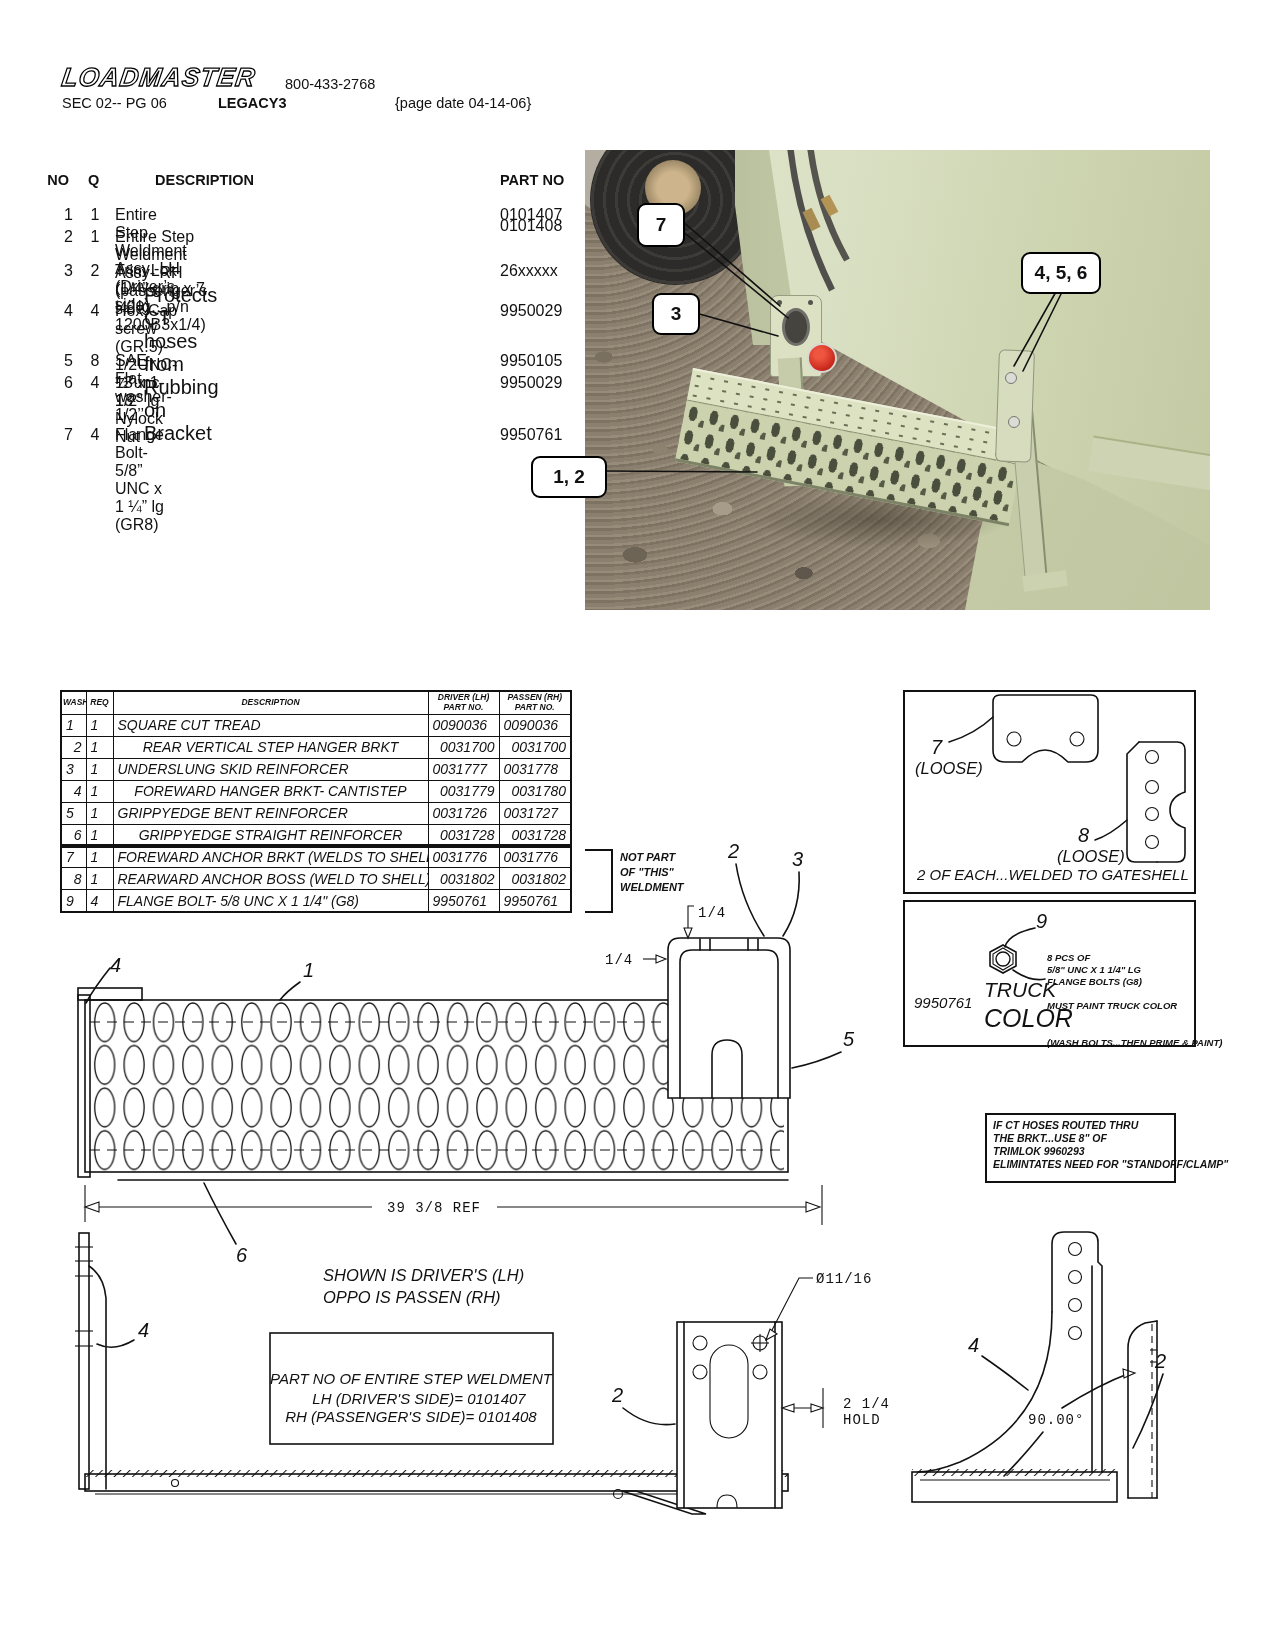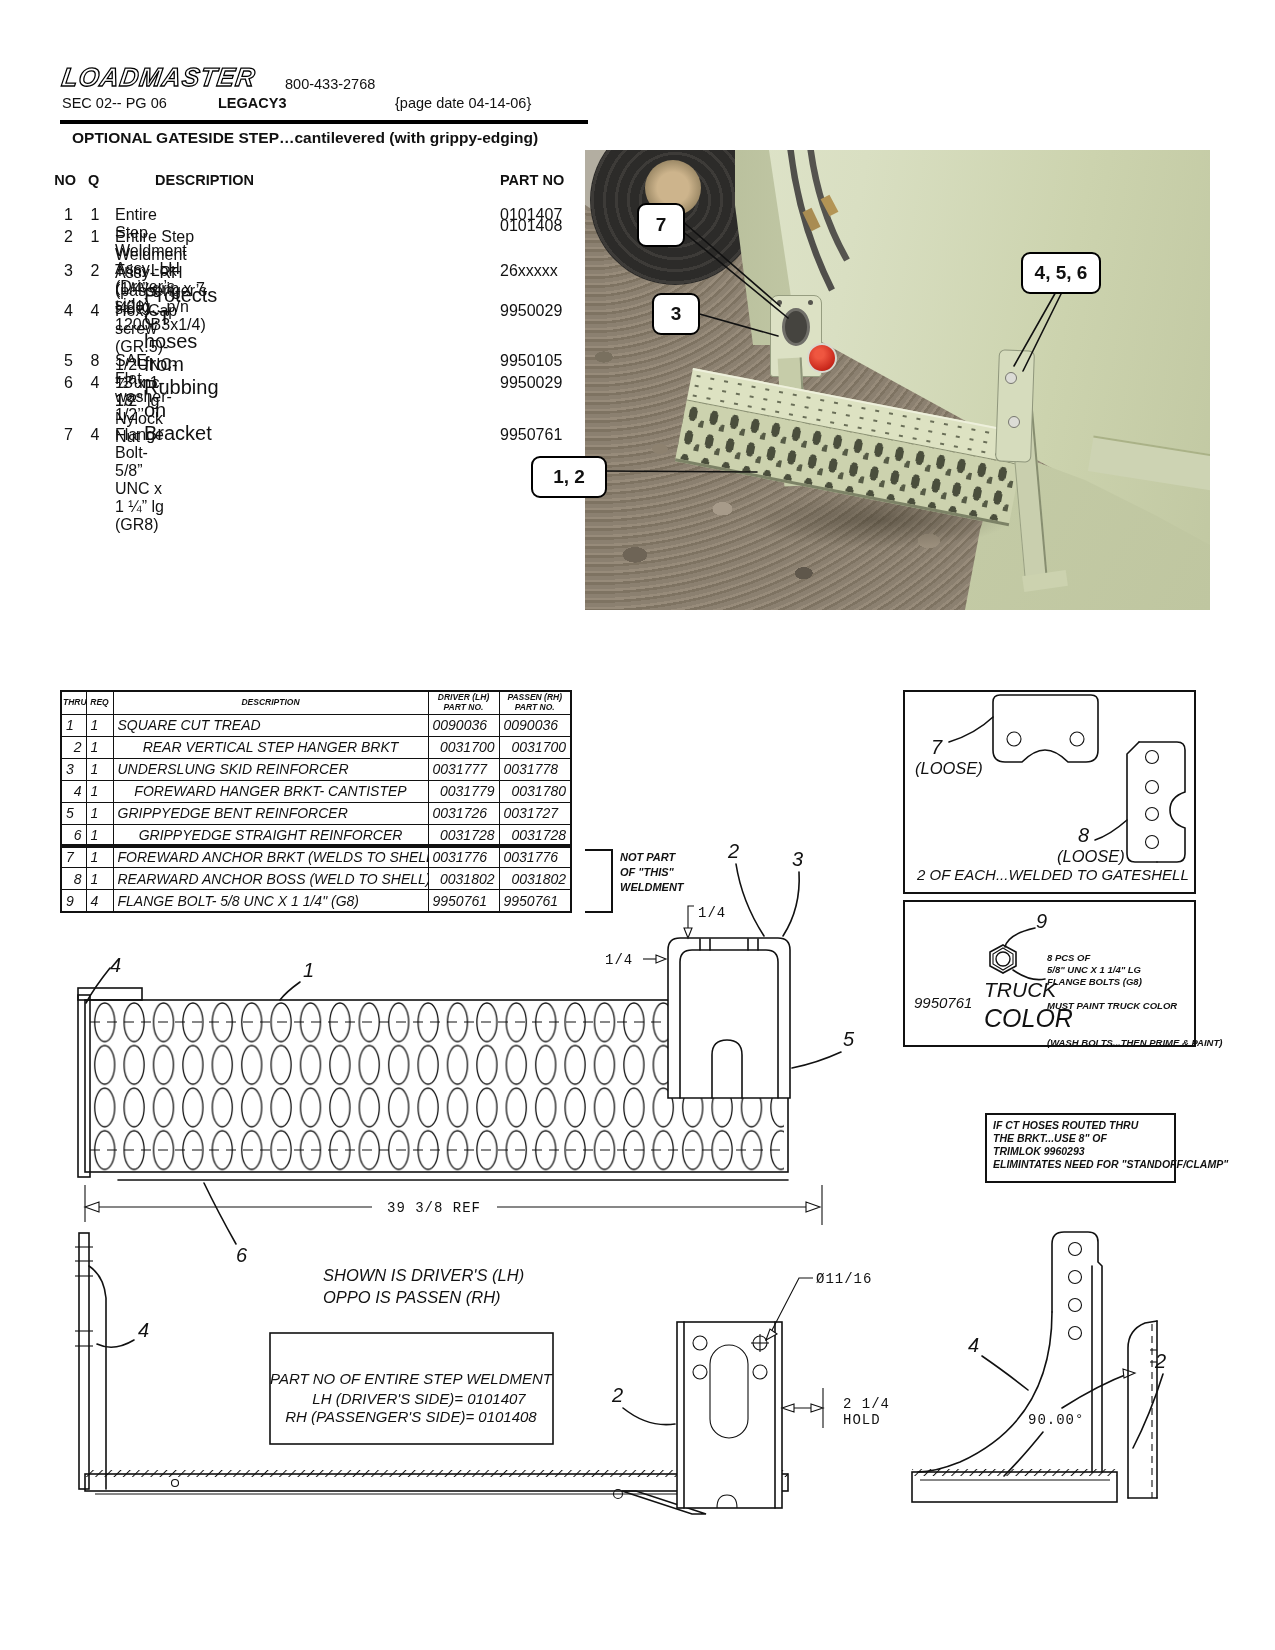--- a/index.html
+++ b/index.html
@@ -61,25 +61,24 @@
 </head>
 <body>
 
 <div id="page">
 
   <div class="abs logo" style="left:62px;top:62px;">LOADMASTER</div>
   <div class="abs hline" style="left:285px;top:76px;">800-433-2768</div>
   <div class="abs hline" style="left:62px;top:95px;">SEC 02-- PG 06</div>
   <div class="abs hline bold" style="left:218px;top:95px;">LEGACY3</div>
   <div class="abs hline" style="left:395px;top:95px;">{page date 04-14-06}</div>
-  <div class="abs titlebar" style="left:60px;top:120px;">OPTIONAL GATESIDE STEP…cantilevered (with grippy-edging)</div>
 
   <div class="abs">
     <div class="prow bold" style="top:0;">
-      <span class="abs pno" style="left:50px;width:26px;top:172px;">NO</span>
+      <span class="abs pno" style="left:43px;width:26px;top:172px;">NO</span>
       <span class="abs" style="left:88px;top:172px;">Q</span>
       <span class="abs" style="left:155px;top:172px;">DESCRIPTION</span>
       <span class="abs" style="left:500px;top:172px;">PART NO</span>
     </div>
     <div>
       <span class="abs pno" style="top:206px;">1</span>
       <span class="abs pq" style="top:206px;">1</span>
       <span class="abs pdesc" style="top:206px;">Entire Step Weldment Assy -LH (Driver’s side)</span>
       <span class="abs ppart" style="top:206px;">0101407</span>
     </div>
@@ -361,21 +360,21 @@
   <table class="dt abs" style="left:60px;top:690px;width:510px;z-index:5;">
     <colgroup>
         <col style="width:25px">
         <col style="width:27px">
         <col style="width:315px">
         <col style="width:71px">
         <col style="width:72px">
       </colgroup>
     <tbody>
         <tr style="height:23px;">
-      <th>THRU</th>
+      <th>WASH</th>
       <th>REQ</th>
       <th>DESCRIPTION</th>
       <th>
             <div>DRIVER (LH)</div>
             <div>PART NO.</div>
           </th>
       <th>
             <div>PASSEN (RH)</div>
             <div>PART NO.</div>
           </th>

